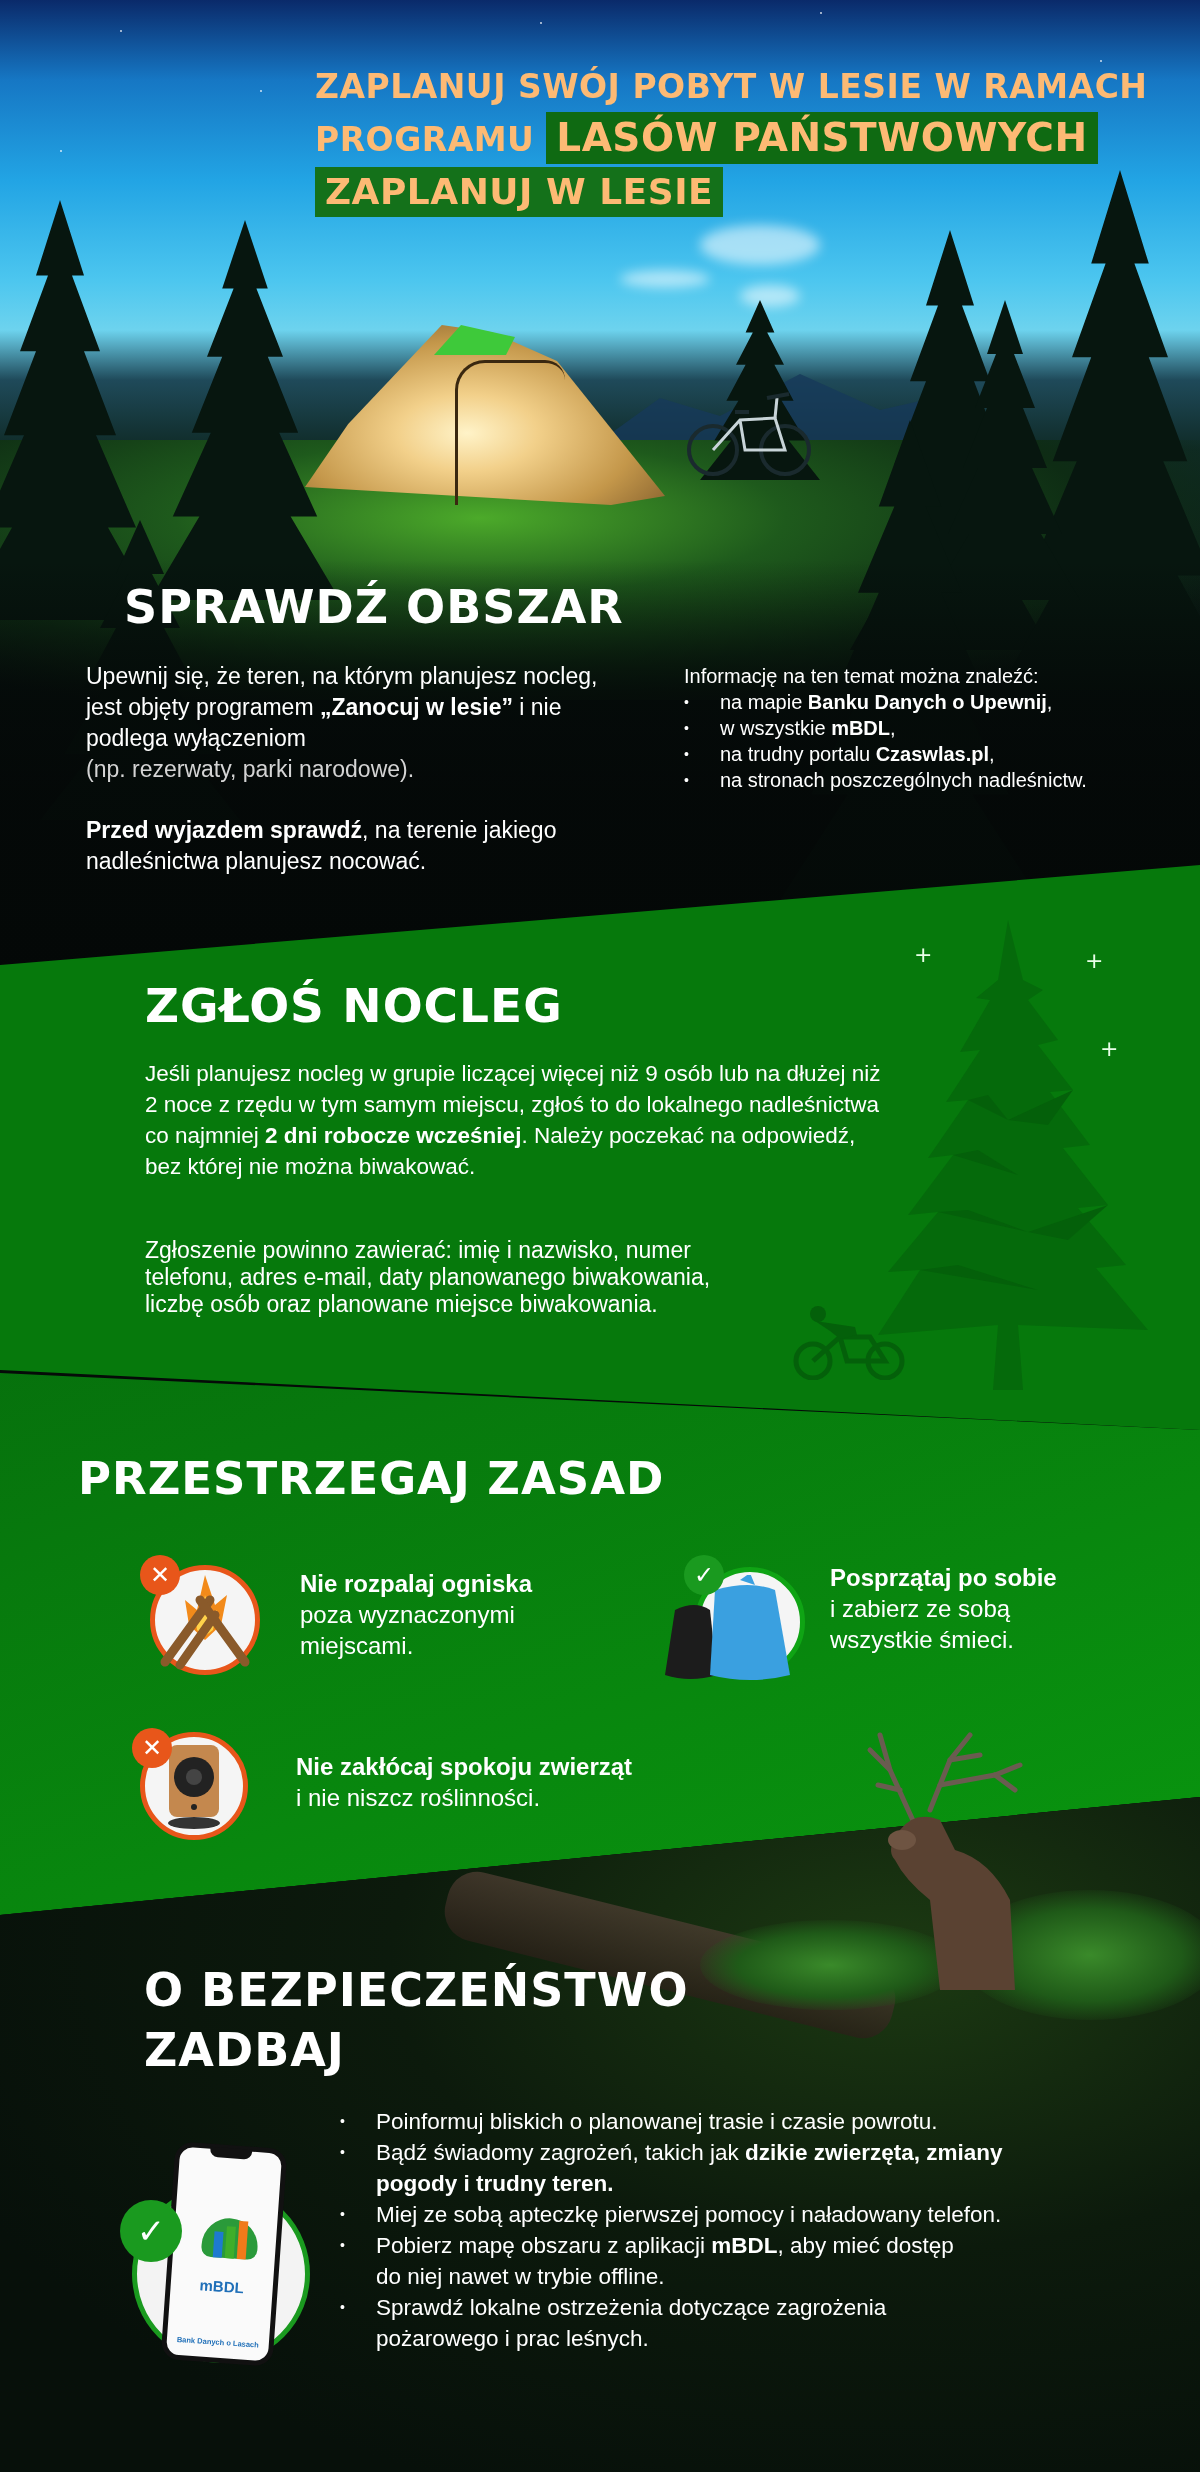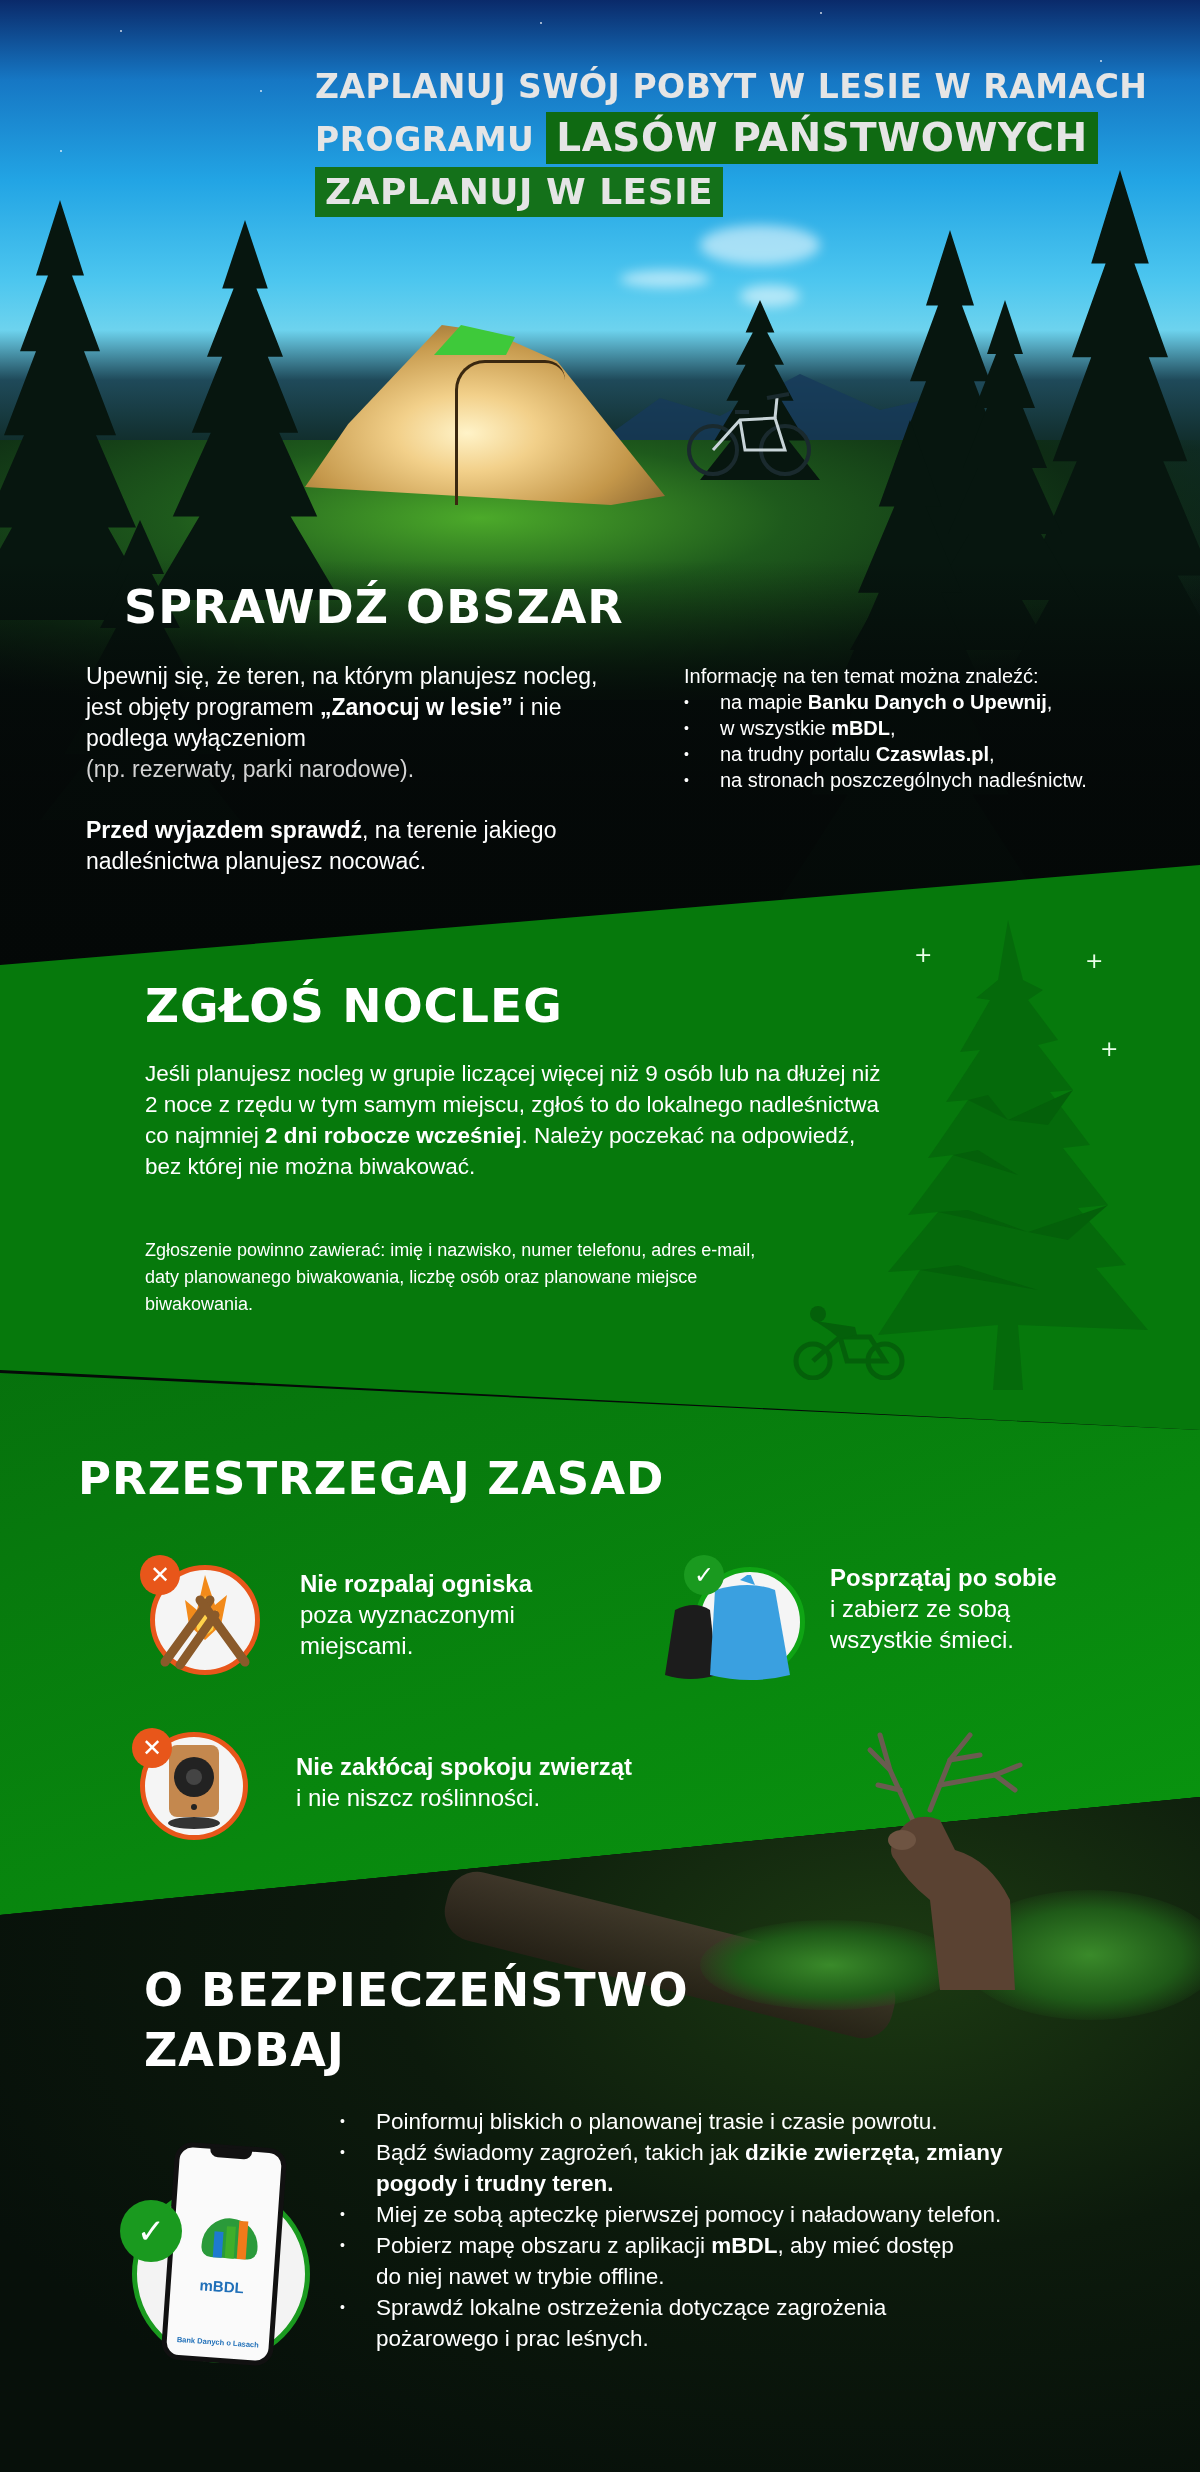--- a/index.html
+++ b/index.html
@@ -20,21 +20,21 @@
   .tent { position:absolute; left:305px; top:325px; width:360px; height:180px; }
   .tent-body { position:absolute; left:0; top:0; width:360px; height:180px;
      background: radial-gradient(ellipse at 45% 60%, #fff3c8 0%, #f2d08a 25%, #c4974a 60%, #6b4a22 100%);
      clip-path: polygon(38% 0%, 52% 4%, 70% 20%, 100% 95%, 85% 100%, 0 90%, 12% 55%); }
   .tent-top { position:absolute; left:120px; top:0; width:90px; height:30px; background:#3ec93a; clip-path: polygon(10% 100%, 40% 0, 100% 40%, 90% 100%); }
   .tent-door { position:absolute; left:150px; top:35px; width:110px; height:145px; border-left:3px solid #3a2810; border-top:3px solid #3a2810; border-radius:30px 20px 0 0; }
   .bike { position:absolute; left:685px; top:380px; width:130px; height:100px; }
   .hero-shade { position:absolute; left:0; top:560px; width:1200px; height:440px; background: linear-gradient(180deg, rgba(4,8,7,0) 0%, rgba(4,8,7,.75) 30%, rgba(4,8,7,.9) 100%); }
 
   .title-wrap { left:315px; top:62px; }
-  .title-line { font-family: "DejaVu Sans", sans-serif; font-weight:700; font-size:33px; letter-spacing:.5px; line-height:50px; color:#e5e5e5; white-space:nowrap; }
+  .title-line { font-family: "DejaVu Sans", sans-serif; font-weight:700; font-size:33px; letter-spacing:.5px; line-height:50px; color:#fdba74; white-space:nowrap; }
   .title-hl { display:inline-block; background:#0f6a12; padding:0 10px; font-size:39px; line-height:52px; }
   .title-hl2 { display:inline-block; background:#14711a; padding:0 10px; font-size:36px; line-height:50px; margin-top:2px; }
 
   
   .h-big { font-family: "DejaVu Sans", sans-serif; font-weight:700; color:#fff; letter-spacing:1px; white-space:nowrap; }
   .s1-title { left:84px; top:580px; font-size:46px;margin-left:40px; }
   .s1-left { left:86px; top:661px; width:540px; font-size:23px; line-height:31px; }
   .s1-left p { margin-bottom:30px; }
   .muted { color:#d4d4d4; }
   .s1-right { left:684px; top:663px; width:460px; font-size:20px; line-height:26px; }
@@ -43,21 +43,21 @@
   .bul-list li::before { content:"•"; position:absolute; left:0; top:0; font-size:14px; }
 
   
   .band1 { left:0; top:0; width:1200px; height:2472px;
     background:#06790c;
     clip-path: polygon(0 965px, 1200px 865px, 1200px 1430px, 0 1370px); }
   .tree { left:858px; top:920px; width:300px; height:470px; }
   .sparkle { position:absolute; font-size:22px; color:#e8ffe8; font-family:"DejaVu Sans", sans-serif; line-height:1; }
   .s2-title { left:145px; top:978px; font-size:47px; }
   .s2-body { left:145px; top:1058px; width:740px; font-size:22.5px; line-height:31px; }
-  .s2-body2 { left:145px; top:1237px; width:620px; font-size:18px; line-height:27px; }
+  .s2-body2 { left:145px; top:1237px; width:620px; font-size:23px; line-height:27px; }
 
   
   .band2 { left:0; top:0; width:1200px; height:2472px;
     background: linear-gradient(160deg, #06580a 0%, #066a0c 40%, #09960f 80%, #0fa414 100%);
     clip-path: polygon(0 1373px, 1200px 1430px, 1200px 1797px, 0 1915px); }
   .s3-title { left:78px; top:1452px; font-size:45px; }
   .rule-icon { position:absolute; width:110px; height:110px; border-radius:50%; background:#f5f5f5; }
   .rule-icon.no { border:5px solid #e8561a; }
   .rule-icon.yes { border:5px solid #0fa414; }
   .badge { position:absolute; width:40px; height:40px; border-radius:50%; color:#fff; font-family:"DejaVu Sans", sans-serif; font-weight:700; font-size:24px; text-align:center; line-height:40px; }

